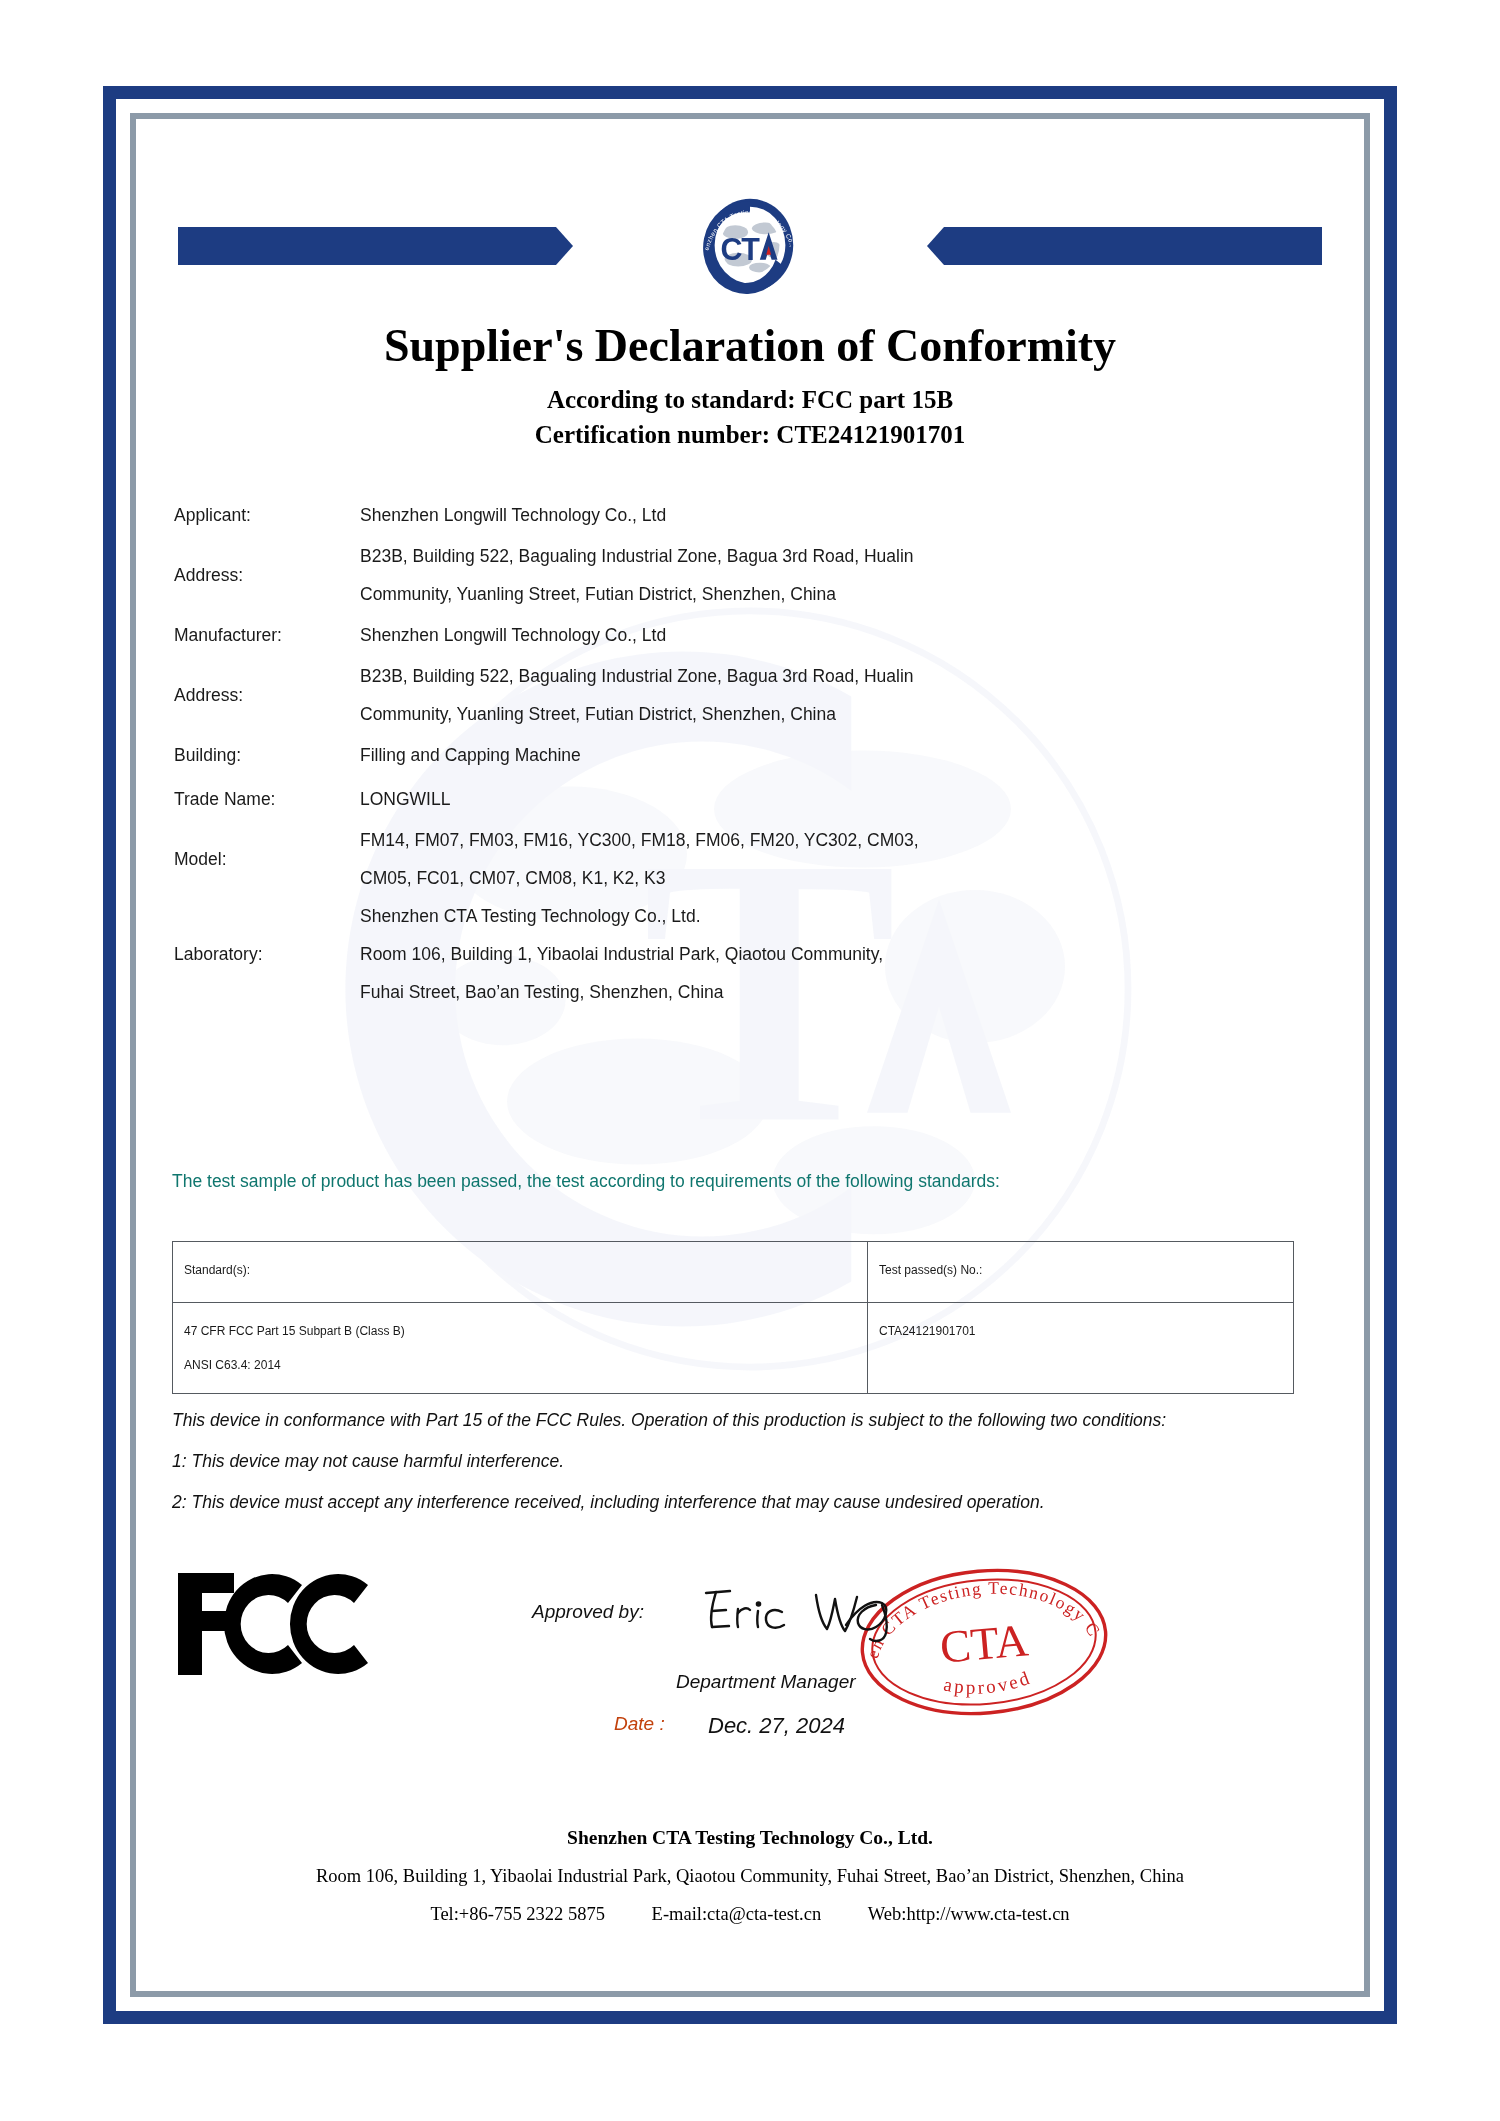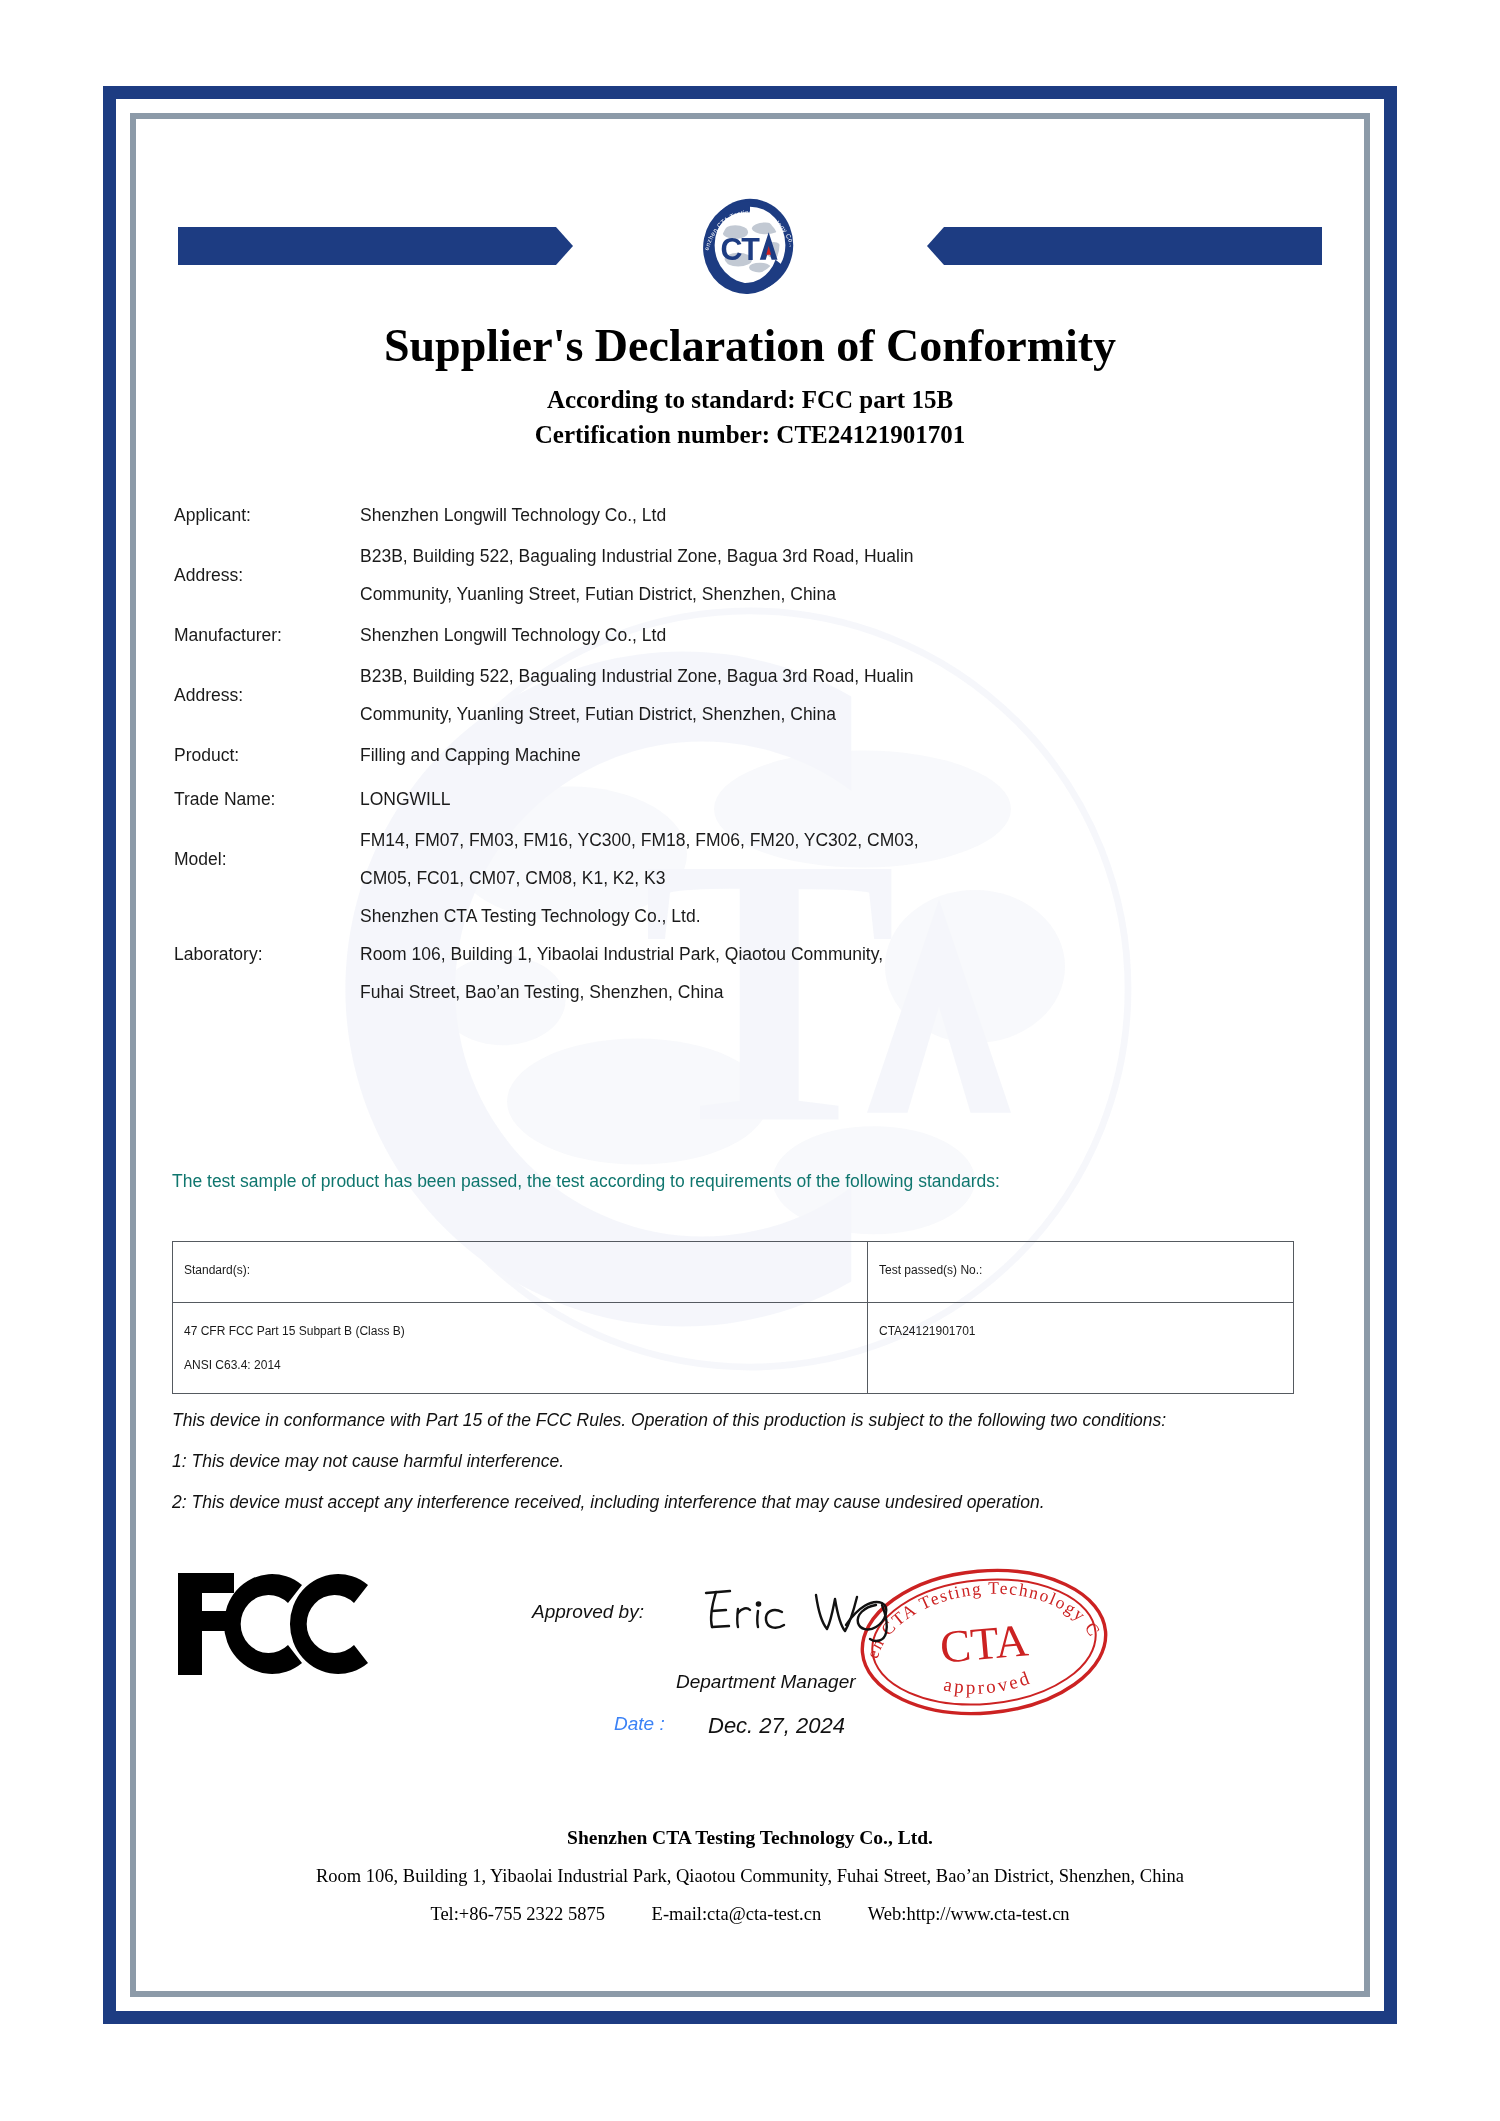--- a/index.html
+++ b/index.html
@@ -233,21 +233,21 @@
     font-size: 19px;
     color: #111;
     z-index: 4;
   }
   .date-label {
     position: absolute;
     left: 478px;
     top: 1594px;
     font-style: italic;
     font-size: 19px;
-    color: #3b82f6;
+    color: #c2410c;
     z-index: 4;
   }
   .date-value {
     position: absolute;
     left: 572px;
     top: 1594px;
     font-style: italic;
     font-size: 22px;
     color: #111;
     z-index: 4;
@@ -377,21 +377,21 @@
       </td>
     </tr>
     <tr class="info-row-h2">
       <td class="lbl">Address:</td>
       <td class="val">
         <div class="val-line">B23B, Building 522, Bagualing Industrial Zone, Bagua 3rd Road, Hualin</div>
         <div class="val-line">Community, Yuanling Street, Futian District, Shenzhen, China</div>
       </td>
     </tr>
     <tr class="info-row-h1">
-      <td class="lbl">Product:</td>
+      <td class="lbl">Building:</td>
       <td class="val">
         <div class="val-line">Filling and Capping Machine</div>
       </td>
     </tr>
     <tr class="info-row-h1">
       <td class="lbl">Trade Name:</td>
       <td class="val">
         <div class="val-line">LONGWILL</div>
       </td>
     </tr>

